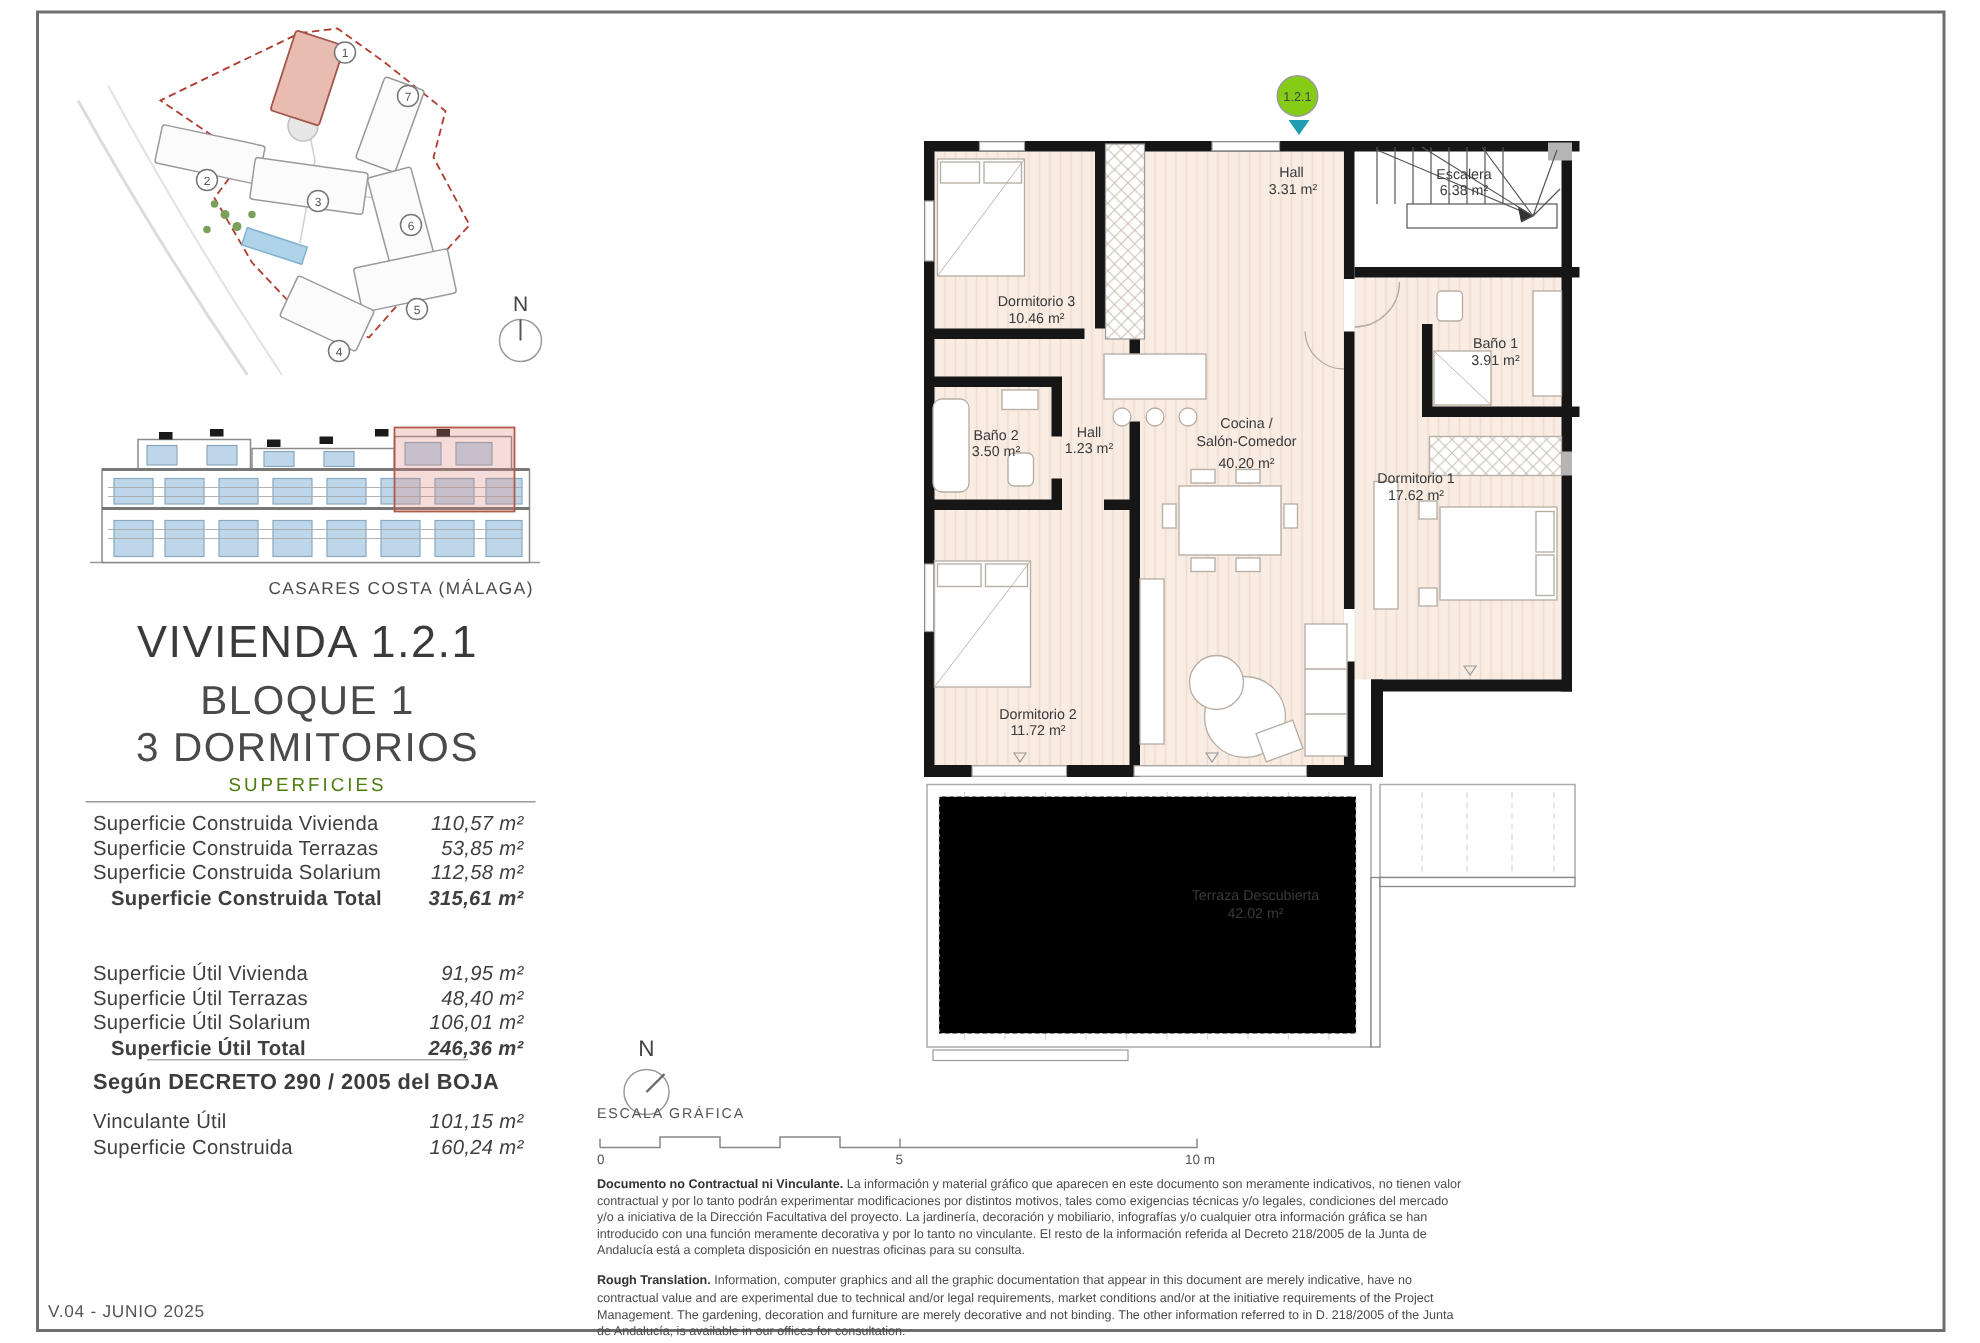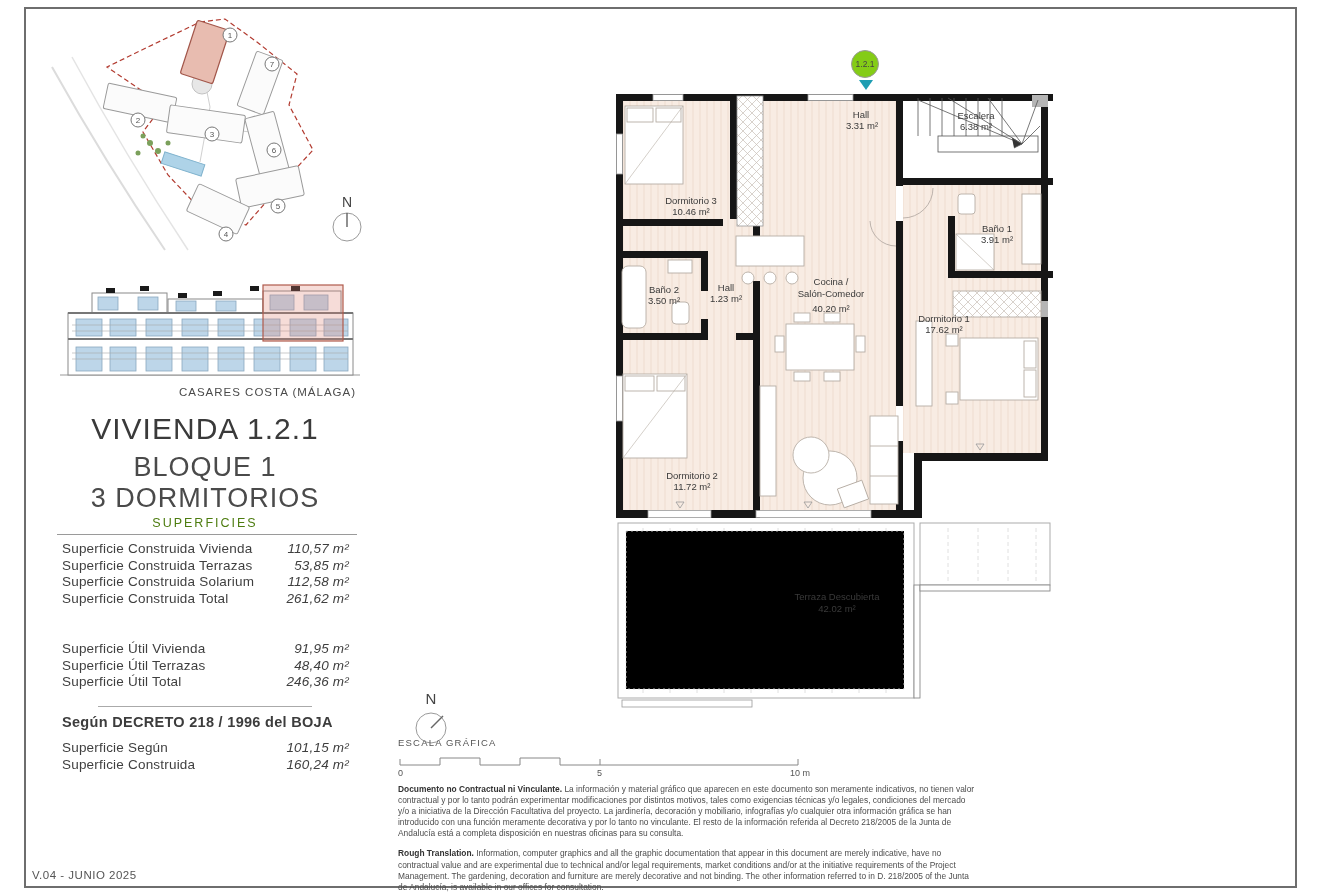--- a/index.html
+++ b/index.html
@@ -6,21 +6,21 @@
   #page{position:relative;width:1320px;height:895px;background:#fff;overflow:hidden;
         font-family:"Liberation Sans",sans-serif;color:#3f3f3f;}
   .abs{position:absolute;}
   .frame{border:2px solid #6e6e6e;}
   .pagetitle{font-size:30px;font-weight:400;letter-spacing:1px;color:#3a3a3a;text-align:center;}
   .subtitle{font-size:27px;font-weight:400;letter-spacing:1px;color:#4a4a4a;text-align:center;line-height:31px;}
   .sechead{font-size:12.5px;letter-spacing:2px;color:#4d7c0f;text-align:center;}
   .rule{border-top:1.5px solid #9a9a9a;height:0;}
   .trow{display:flex;justify-content:space-between;font-size:13.5px;line-height:16.5px;color:#3f3f3f;letter-spacing:.2px;}
   .trow .tval{font-style:italic;text-align:right;}
-  .trow.total{font-weight:400;}
+  .trow.total{font-weight:700;margin-left:12px;}
   .decreto-head{font-size:14.5px;font-weight:700;color:#3c3c3c;letter-spacing:.3px;}
   .marker-circle{width:26px;height:26px;border:1px solid #9a9a9a;border-radius:50%;
      display:flex;align-items:center;justify-content:center;font-size:8.5px;color:#444;background:#84cc16;}
   .marker-tri{width:0;height:0;border-left:7px solid transparent;border-right:7px solid transparent;}
   .escala-label{font-size:9.5px;letter-spacing:1.2px;color:#555;}
   .disc{font-size:8.4px;line-height:1.32;color:#4d4d4d;width:580px;}
   .disc b{color:#333;}
   .disc p{margin:0 0 9px 0;}
   .footer{font-size:11.5px;color:#555;letter-spacing:.5px;}
   svg text{font-family:"Liberation Sans",sans-serif;}
@@ -157,45 +157,49 @@
     <div class="trow">
       <span>Superficie Construida Terrazas</span>
       <span class="tval">53,85 m²</span>
       </div>
     <div class="trow">
       <span>Superficie Construida Solarium</span>
       <span class="tval">112,58 m²</span>
       </div>
     <div class="trow total">
       <span>Superficie Construida Total</span>
-      <span class="tval">261,62 m²</span>
+      <span class="tval">315,61 m²</span>
       </div>
   </div>
 
   <div class="abs" style="left:62px;top:641px;width:287px;">
     <div class="trow">
       <span>Superficie Útil Vivienda</span>
       <span class="tval">91,95 m²</span>
       </div>
     <div class="trow">
       <span>Superficie Útil Terrazas</span>
       <span class="tval">48,40 m²</span>
+      </div>
+    <div class="trow">
+      <span>Superficie Útil Solarium</span>
+      <span class="tval">106,01 m²</span>
       </div>
     <div class="trow total">
       <span>Superficie Útil Total</span>
       <span class="tval">246,36 m²</span>
       </div>
   </div>
 
   <div class="abs rule" style="left:98px;top:706px;width:214px;border-top-color:#aaa;"></div>
-  <div class="abs decreto-head" style="left:62px;top:714px;width:300px;">Según DECRETO 218 / 1996 del BOJA</div>
+  <div class="abs decreto-head" style="left:62px;top:714px;width:300px;">Según DECRETO 290 / 2005 del BOJA</div>
 
   <div class="abs" style="left:62px;top:740px;width:287px;">
     <div class="trow">
-      <span>Superficie Según</span>
+      <span>Vinculante Útil</span>
       <span class="tval">101,15 m²</span>
       </div>
     <div class="trow">
       <span>Superficie Construida</span>
       <span class="tval">160,24 m²</span>
       </div>
   </div>
 
   <div class="abs marker-circle" style="left:851px;top:50px;">
     <span>1.2.1</span>

